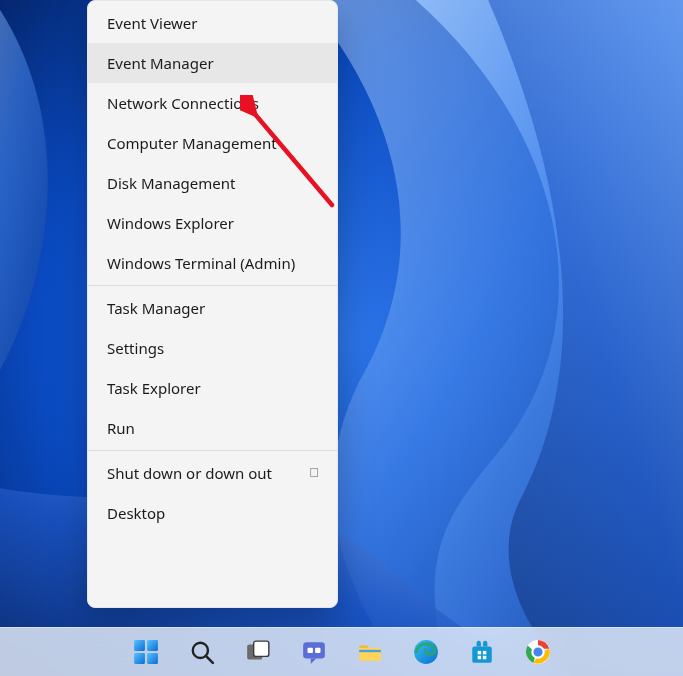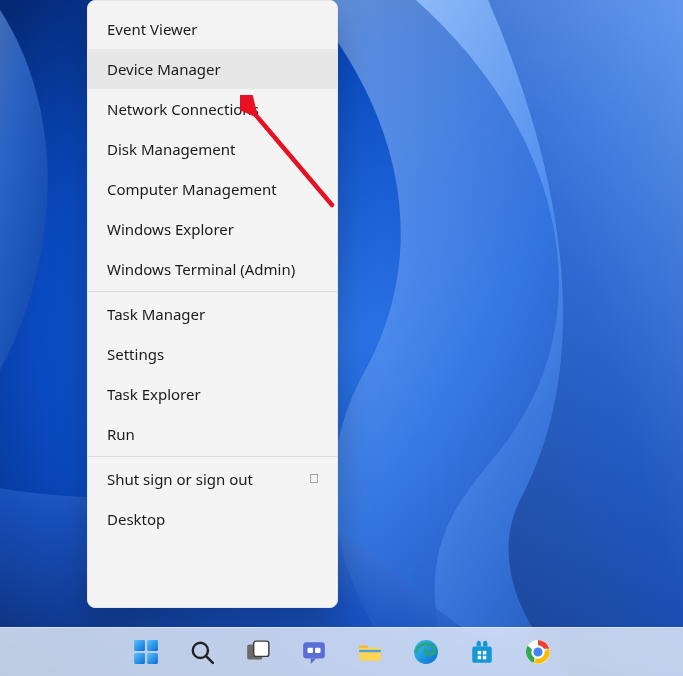--- a/index.html
+++ b/index.html
@@ -30,21 +30,21 @@
     top: 0;
     width: 251px;
     height: 608px;
     background: #f4f4f4;
     border: 1px solid #e6e6e6;
     border-radius: 8px;
     box-shadow: 0 14px 36px rgba(0,0,0,0.25);
     overflow: hidden;
     display: flex;
     flex-direction: column;
-    padding: 8px 0;
+    padding: 2px 0;
     box-sizing: border-box;
   }
   .winx-item {
     position: relative;
     padding: 0 16px 0 19px;
     height: 40px;
     line-height: 40px;
     font-size: 15px;
     color: #1b1b1b;
     white-space: nowrap;
@@ -140,32 +140,32 @@
     <path d="M -40 -40 C 80 80 60 260 0 370 L -50 400 Z" fill="url(#petal2)" opacity="0.5"></path>
     <path d="M 470 -40 C 560 150 600 350 520 500 C 490 560 520 640 600 700 L 720 720 L 720 -50 Z" fill="url(#petal3)" opacity="0.55"></path>
   </svg>
 
   <div class="winx-menu">
 
     <div class="winx-item">
       <span>Event Viewer</span>
     </div>
     <div class="winx-item hover">
-      <span>Device Manager</span>
+      <span>Event Manager</span>
     </div>
     <div class="winx-item">
       <span>Network Connections</span>
     </div>
     <div class="winx-item">
+      <span>Computer Management</span>
+    </div>
+    <div class="winx-item">
       <span>Disk Management</span>
     </div>
     <div class="winx-item">
-      <span>Computer Management</span>
-    </div>
-    <div class="winx-item">
       <span>Windows Explorer</span>
     </div>
     <div class="winx-item">
       <span>Windows Terminal (Admin)</span>
     </div>
     <div class="winx-sep"></div>
 
     <div class="winx-item">
       <span>Task Manager</span>
     </div>
@@ -174,21 +174,21 @@
     </div>
     <div class="winx-item">
       <span>Task Explorer</span>
     </div>
     <div class="winx-item">
       <span>Run</span>
     </div>
     <div class="winx-sep"></div>
 
     <div class="winx-item">
-      <span>Shut sign or sign out</span>
+      <span>Shut down or down out</span>
       <span class="winx-chevron"></span>
     </div>
     <div class="winx-item">
       <span>Desktop</span>
     </div>
   </div>
 
   <svg class="arrow-layer" viewBox="0 0 110 120">
     <defs>
       <marker id="ah" viewBox="0 0 12 12" refX="2" refY="6" markerWidth="9" markerHeight="9" orient="auto">

